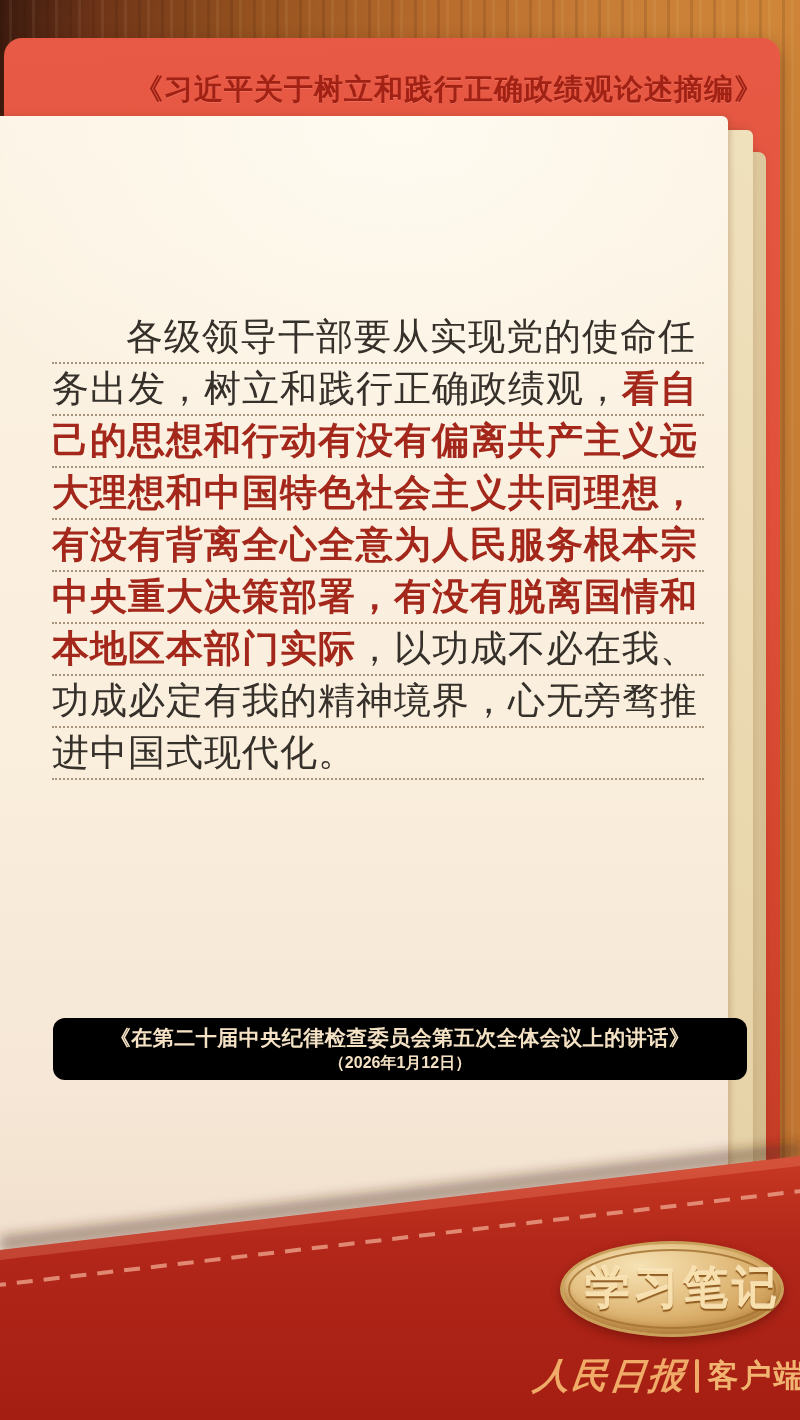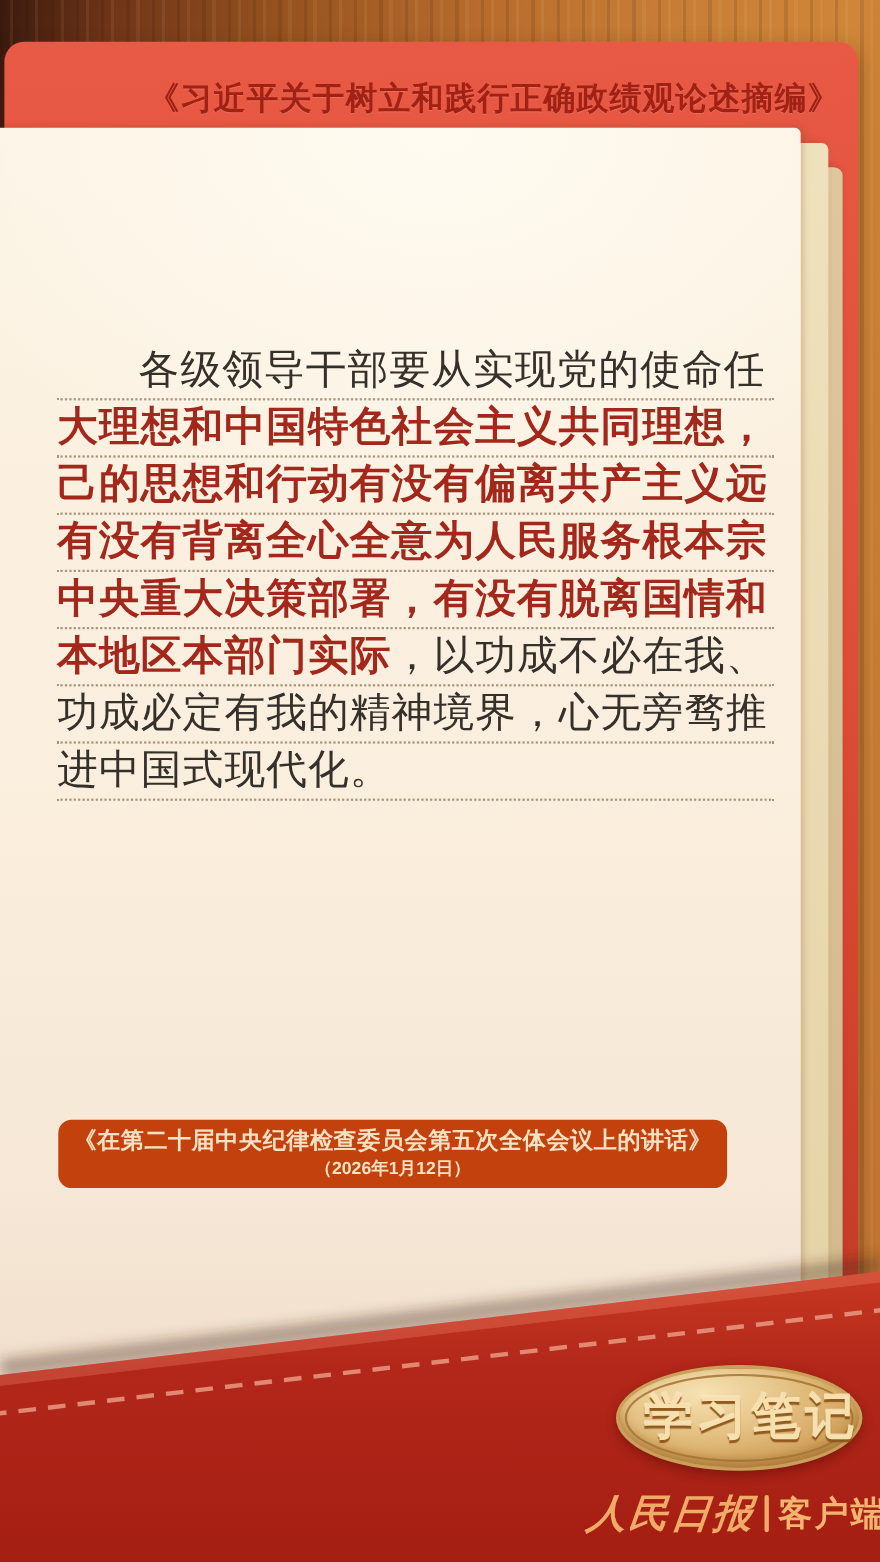--- a/index.html
+++ b/index.html
@@ -56,22 +56,22 @@
   .line {
     height:52px; line-height:50px; font-size:37px; letter-spacing:1px;
     white-space:nowrap; overflow:visible;
     border-bottom:2px dotted rgba(150,130,105,.85);
   }
   .line.indent span:first-child { padding-left:74px; }
   .blk { color:#35302a;font-family:Liberation Serif, serif; }
   .red { color:#a3271a; font-weight:bold; }
   
   .source-badge {
-    position:absolute; left:53px; top:1018px; width:608px; height:62px; z-index:5;
-    background:#c2410c; border-radius:12px;
+    position:absolute; left:53px; top:1018px; width:694px; height:62px; z-index:5;
+    background:#000000; border-radius:12px;
     display:flex; flex-direction:column; align-items:center; justify-content:center;
     color:#f5e2c4; text-align:center;
   }
   .source-line1 { font-size:21px; font-weight:bold; letter-spacing:.5px; line-height:27px; }
   .source-line2 { font-size:16px; font-weight:bold; line-height:23px; }
   
   .flap-svg { position:absolute; inset:0; z-index:6; pointer-events:none; }
   
   .gold-badge {
     position:absolute; left:560px; top:1241px; width:224px; height:96px; z-index:7;
@@ -116,22 +116,23 @@
 <div class="red-card">
   <div class="card-title">《习近平关于树立和践行正确政绩观论述摘编》</div>
 </div>
 
 <div class="sheet-b"></div>
 <div class="sheet-a"></div>
 <div class="paper"></div>
 
 <div class="quote">
   <div class="line indent"><span class="blk">各级领导干部要从实现党的使命任</span><span class="red"></span><span class="blk"></span></div>
+  <div class="line"><span class="blk">务出发，树立和践行正确政绩观，</span><span class="red">看自</span><span class="blk"></span></div>
+  <div class="line"><span class="blk"></span><span class="red">己的思想和行动有没有偏离共产主义远</span><span class="blk"></span></div>
   <div class="line"><span class="blk"></span><span class="red">大理想和中国特色社会主义共同理想，</span><span class="blk"></span></div>
-  <div class="line"><span class="blk"></span><span class="red">己的思想和行动有没有偏离共产主义远</span><span class="blk"></span></div>
   <div class="line"><span class="blk"></span><span class="red">有没有背离全心全意为人民服务根本宗</span><span class="blk"></span></div>
   <div class="line"><span class="blk"></span><span class="red">中央重大决策部署，有没有脱离国情和</span><span class="blk"></span></div>
   <div class="line"><span class="red">本地区本部门实际</span><span class="blk">，以功成不必在我、</span></div>
   <div class="line"><span class="blk">功成必定有我的精神境界，心无旁骛推</span><span class="red"></span><span class="blk"></span></div>
   <div class="line"><span class="blk">进中国式现代化。</span><span class="red"></span><span class="blk"></span></div>
 </div>
 
 <div class="source-badge">
   <div class="source-line1">《在第二十届中央纪律检查委员会第五次全体会议上的讲话》</div>
   <div class="source-line2">（2026年1月12日）</div>

